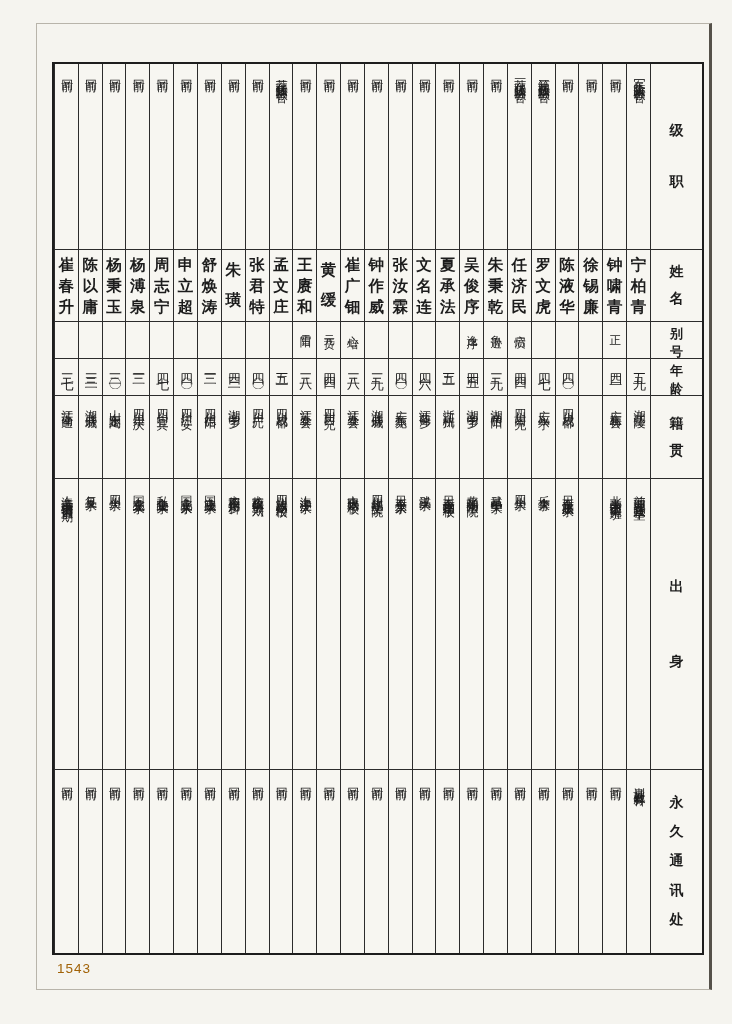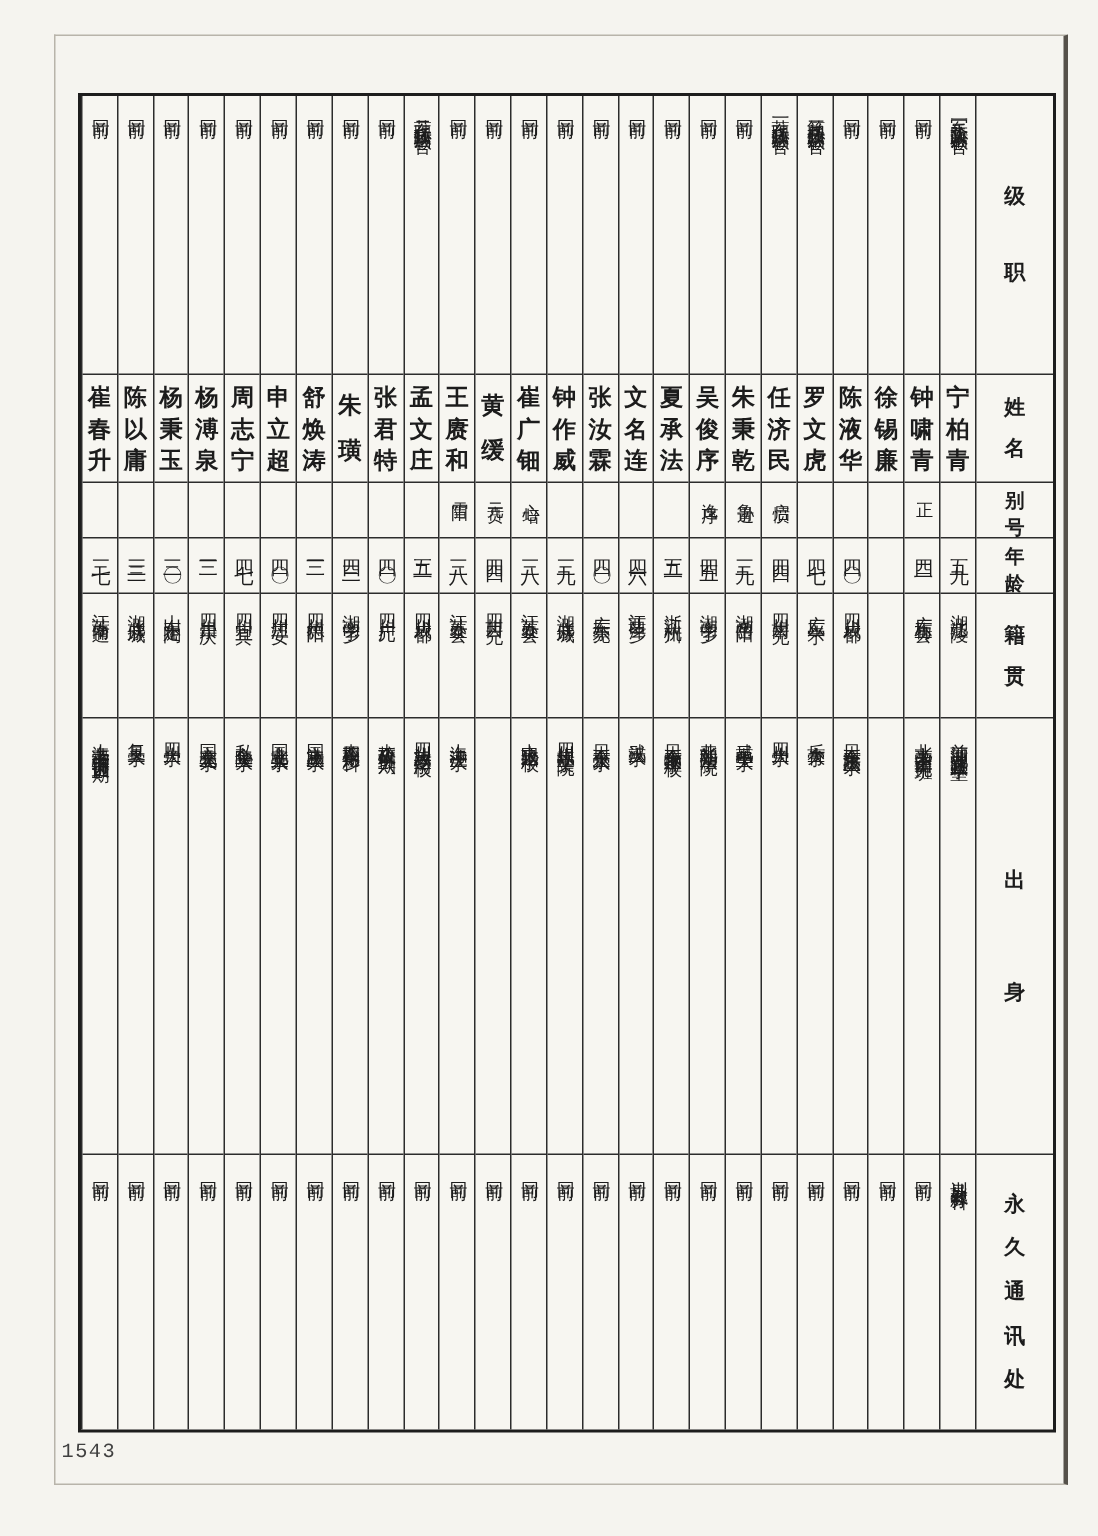--- a/index.html
+++ b/index.html
@@ -56,23 +56,23 @@
     font-family:"Liberation Sans", sans-serif;font-weight:bold;
     font-size:14px;padding:8px 0;
   }
   .header-col .r-alias .vspread,
   .header-col .r-age .vspread{font-size:13px;padding:3px 0;}
   .header-col .r-native .vspread{padding:14px 0;}
   .header-col .r-rank .vspread{padding:42px 0;}
   .header-col .r-bg .vspread{padding:70px 0;}
   .header-col .r-addr .vspread{padding:18px 0;}
   .page-num{
-    position:absolute;left:41px;top:961px;
-    font-family:Liberation Mono, monospace;font-size:13.5px;
-    color:#404040;letter-spacing:1px;
+    position:absolute;left:57px;top:961px;
+    font-family:Liberation Sans, sans-serif;font-size:13.5px;
+    color:#a16207;letter-spacing:1px;
   }
 </style>
 </head>
 <body>
 
 <div class="page">
   <div class="frame"></div>
 
   <div class="table" id="cols">
     <div class="col header-col">

